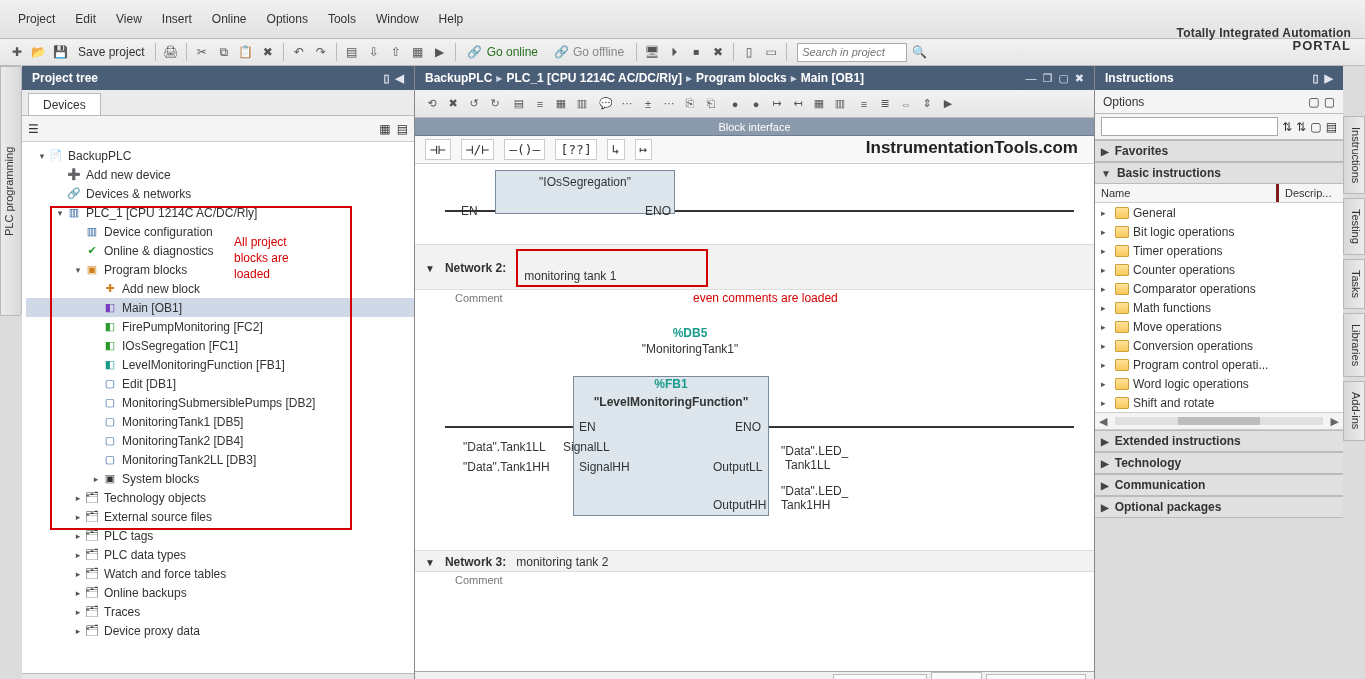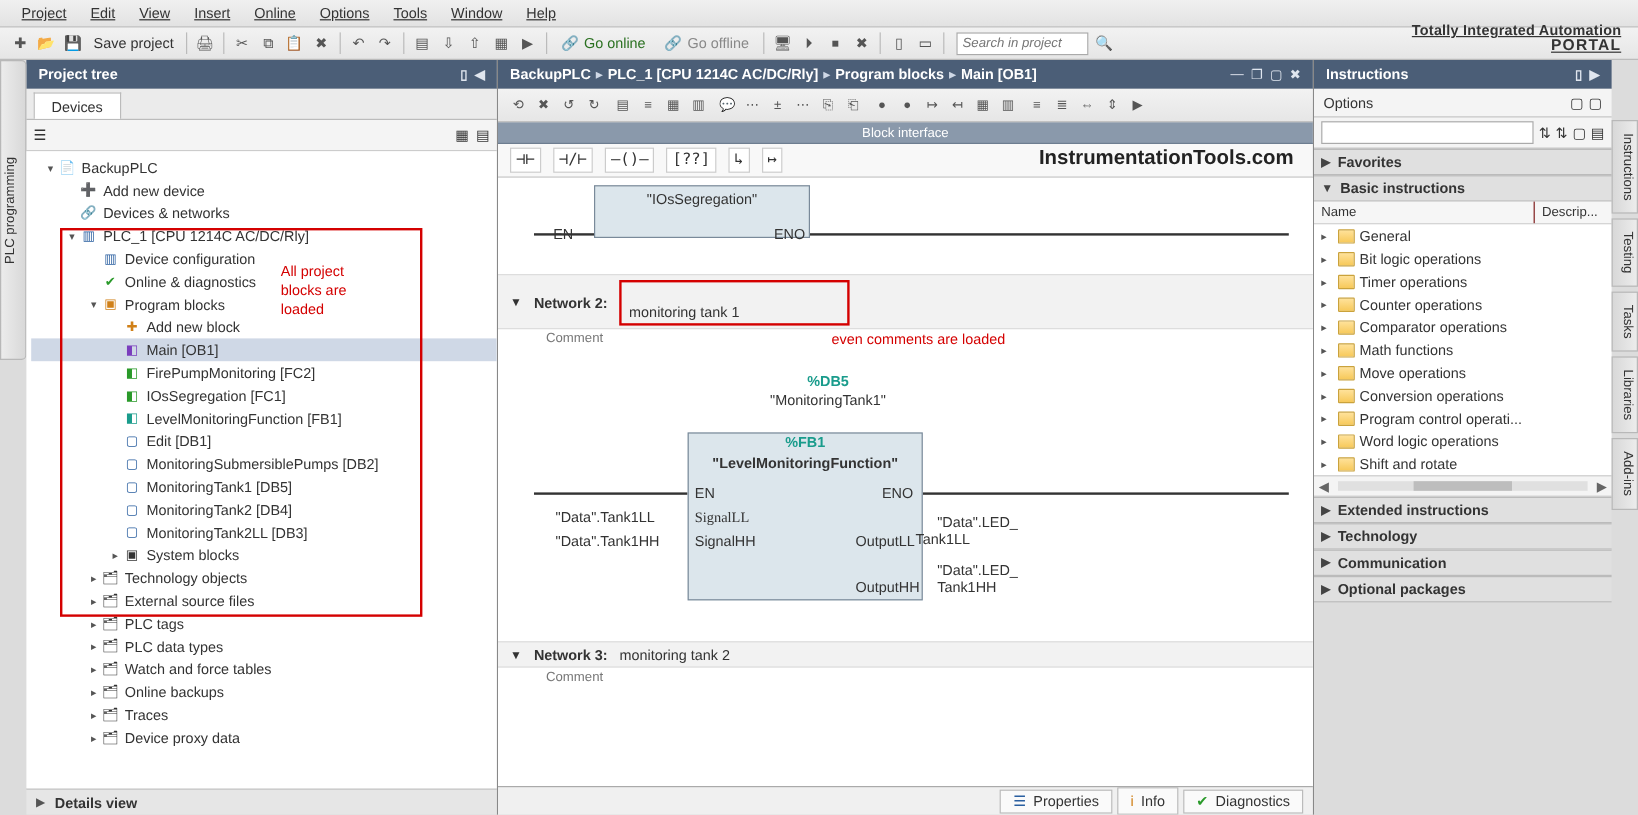--- a/index.html
+++ b/index.html
@@ -1,19 +1,19 @@
 <!DOCTYPE html>
 <html><head>
 <meta charset="utf-8">
 <style>
 * { margin: 0; padding: 0; box-sizing: border-box; font-family: "Segoe UI", Tahoma, sans-serif; }
 body { background: #dcdcdc; width: 1365px; height: 679px; overflow: hidden; font-size: 12px; color: #333; }
 
 
-.menu-bar { display: flex; align-items: center; height: 23px; background: linear-gradient(#f0f0f0,#e2e2e2); border-bottom: 1px solid #bbb; padding: 0 8px; text-decoration: underline; }
+.menu-bar { display: flex; align-items: center; height: 39px; background: linear-gradient(#f0f0f0,#e2e2e2); border-bottom: 1px solid #bbb; padding: 0 8px; }
 .menu-bar .menu-item { padding: 2px 10px; cursor: default; }
 .branding { margin-left: auto; text-align: right; padding-right: 6px; line-height: 1; }
 .branding .line1 { font-size: 12px; color: #333; font-weight: bold; letter-spacing: .2px; margin-top: 41px; }
 .branding .line2 { font-size: 13px; color: #333; font-weight: bold; letter-spacing: 1px; }
 
 
 .toolbar { display: flex; align-items: center; height: 27px; background: linear-gradient(#f2f2f2,#e6e6e6); border-bottom: 1px solid #bbb; padding: 0 8px; gap: 4px; }
 .toolbar .tb-btn { width: 18px; height: 18px; display: inline-flex; align-items: center; justify-content: center; border: 1px solid transparent; border-radius: 2px; font-size: 12px; color: #555; }
 .toolbar .sep { width: 1px; height: 18px; background: #bbb; margin: 0 2px; }
 .toolbar .save-label { padding: 0 4px; }
@@ -90,21 +90,21 @@
 
 .right-panel { width: 248px; display: flex; flex-direction: column; margin-right: 22px; }
 .options-bar { background: #f4f4f4; border-bottom: 1px solid #bbb; height: 24px; display: flex; align-items: center; padding: 0 8px; font-size: 12px; }
 .options-bar .opt-icons { margin-left: auto; display: flex; gap: 4px; }
 .instr-search-row { background: #f4f4f4; border-bottom: 1px solid #bbb; height: 26px; display: flex; align-items: center; padding: 0 6px; gap: 4px; }
 .instr-search-row input { flex: 1; border: 1px solid #aaa; height: 19px; padding: 0 4px; font-size: 11px; }
 
 .section-hdr { background: #e0e0e0; border-top: 1px solid #bbb; border-bottom: 1px solid #bbb; height: 22px; display: flex; align-items: center; padding: 0 6px; font-weight: bold; font-size: 12px; gap: 6px; }
 .section-hdr .sec-arrow { font-size: 10px; color: #444; }
 .instr-table-hdr { display: flex; border-bottom: 1px solid #ccc; background: #f6f6f6; font-size: 11px; }
-.instr-table-hdr .col-n { flex: 1; padding: 3px 6px; border-right: 1px solid #7f1d1d; }
+.instr-table-hdr .col-n { flex: 1; padding: 3px 6px; border-right: 3px solid #7f1d1d; }
 .instr-table-hdr .col-d { width: 64px; padding: 3px 6px; }
 .instr-tree { flex: 0 0 auto; background: #fff; font-size: 12px; }
 .instr-tree .irow { display: flex; align-items: center; height: 19px; padding-left: 6px; gap: 4px; }
 .instr-tree .irow .iar { width: 10px; font-size: 9px; color: #555; }
 .instr-tree .irow .ifold { width: 14px; height: 12px; background: linear-gradient(#ffe29a,#f7c95a); border: 1px solid #caa23b; border-radius: 1px; }
 .instr-scroll { display: flex; align-items: center; justify-content: space-between; border-top: 1px solid #ccc; border-bottom: 1px solid #ccc; height: 18px; padding: 0 4px; color: #666; font-size: 11px; background: #f4f4f4; }
 .instr-scroll .bar { flex: 1; height: 8px; margin: 0 8px; background: #e0e0e0; position: relative; }
 .instr-scroll .bar::after { content: ""; position: absolute; left: 30%; width: 40%; top: 0; bottom: 0; background: #bdbdbd; }
 
 .right-tabs { position: absolute; right: 0; top: 50px; display: flex; flex-direction: column; gap: 4px; }
@@ -458,30 +458,30 @@
 
           <div class="db-label" style="position:absolute;left:165px;top:0;width:160px;">%DB5</div>
           <div class="db-name" style="position:absolute;left:165px;top:16px;width:160px;">"MonitoringTank1"</div>
 
           <div class="fb-block" style="position:absolute;left:128px;top:50px;width:196px;height:140px;">
             <div class="fb-type">%FB1</div>
             <div class="fb-title" style="font-weight:bold;">"LevelMonitoringFunction"</div>
           </div>
 
           <div class="fb-port left" style="left:134px;top:94px;">EN</div>
-          <div class="fb-port left" style="left:134px;top:114px;font-family:Liberation Serif, serif;">SignalLL</div>
+          <div class="fb-port left" style="left:118px;top:114px;">SignalLL</div>
           <div class="fb-port left" style="left:134px;top:134px;">SignalHH</div>
           <div class="fb-port left port-sig" style="left:18px;top:114px;">"Data".Tank1LL</div>
           <div class="fb-port left port-sig" style="left:18px;top:134px;">"Data".Tank1HH</div>
 
           <div class="fb-port right" style="left:290px;top:94px;">ENO</div>
           <div class="fb-port right" style="left:268px;top:134px;">OutputLL</div>
           <div class="fb-port right" style="left:268px;top:172px;">OutputHH</div>
           <div class="fb-port right port-sig" style="left:336px;top:118px;">"Data".LED_</div>
-          <div class="fb-port right port-sig" style="left:318px;top:132px;">Tank1LL</div>
+          <div class="fb-port right port-sig" style="left:340px;top:132px;">Tank1LL</div>
           <div class="fb-port right port-sig" style="left:336px;top:158px;">"Data".LED_</div>
           <div class="fb-port right port-sig" style="left:336px;top:172px;text-align:center;">Tank1HH</div>
         </div>
       </div>
 
       <div class="network">
         <div class="network-hdr">
           <span class="net-arrow">▼</span>
           <span class="net-label">Network 3:</span>
           <span class="net-title">monitoring tank 2</span>

